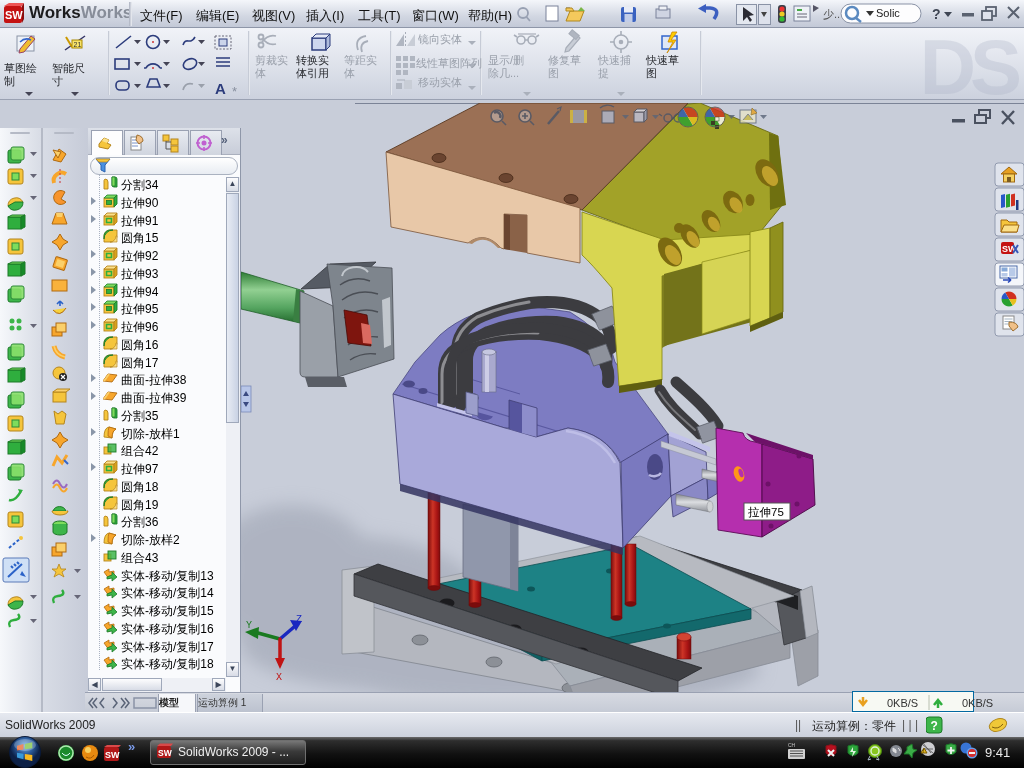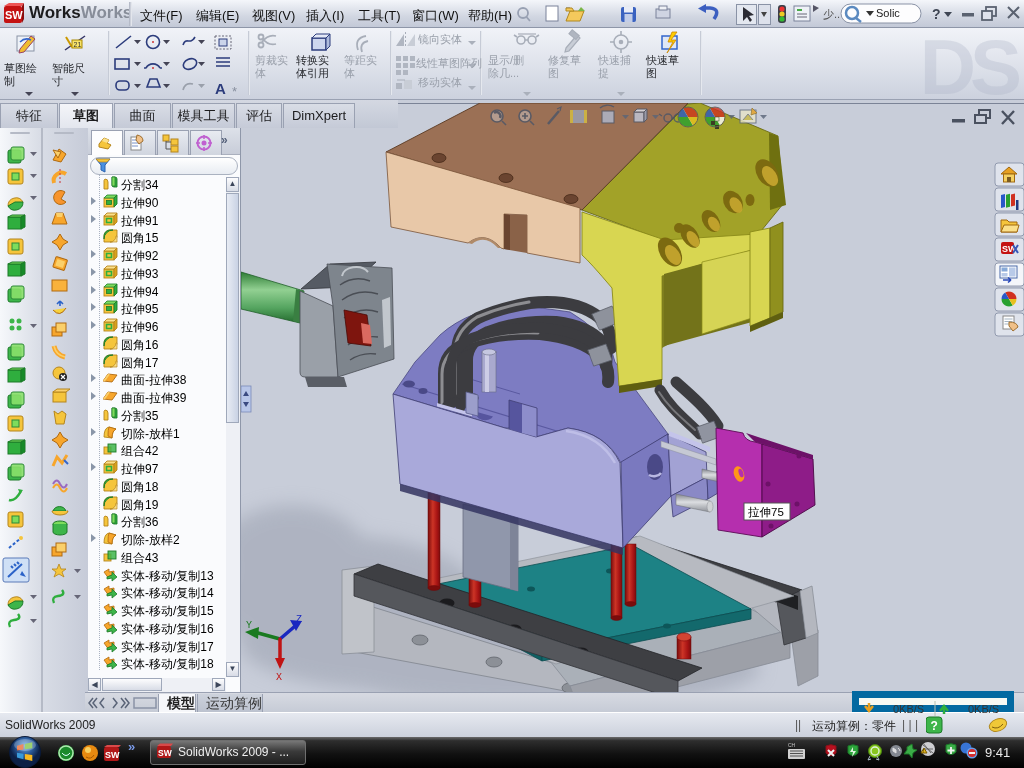--- a/index.html
+++ b/index.html
@@ -34,23 +34,23 @@
 .trow{position:relative;height:17.75px;white-space:nowrap}
 .trow .tx{font-size:12px;color:#000;position:absolute;left:33px;top:2px}
 .trow svg{position:absolute;left:15px;top:1px}
 .exp{position:absolute;left:3px;top:4px;width:0;height:0;border-left:5px solid #8a96a8;border-top:4px solid transparent;border-bottom:4px solid transparent}
 
 #vsc{left:138px;top:49px;width:14px;height:500px;background:#eef0f5}
 #hsc{left:0;top:550px;width:138px;height:14px;background:#eef0f5}
 .scb{background:linear-gradient(#fdfdfe,#d8dce6);border:1px solid #9fa8ba;font-size:8px;color:#3c465a;text-align:center;line-height:12px}
 
 #bottomtabs{left:85px;top:692px;width:939px;height:20px;background:linear-gradient(#d7dae2,#c6cbd6);border-top:1px solid #9aa1b2;z-index:28}
-.btab{top:1px;height:19px;font-size:14px;color:#222;text-align:right;line-height:18px;border:1px solid #9aa1b2;border-top:none}
-
-#netbox{left:852px;top:691px;width:162px;height:21px;background:#f7f9f3;border:7px solid #0369a1;z-index:40;font-size:11px;color:#333}
+.btab{top:1px;height:19px;font-size:10px;color:#222;text-align:left;line-height:18px;border:1px solid #9aa1b2;border-top:none}
+
+#netbox{left:852px;top:691px;width:122px;height:21px;background:#f7f9f3;border:1px solid #0369a1;z-index:40;font-size:11px;color:#333}
 
 #statusbar{left:0;top:712px;width:1024px;height:25px;background:linear-gradient(#e6e9f0,#ccd1dc);border-top:1px solid #fff;z-index:30;font-size:12px;color:#222}
 
 #taskbar{left:0;top:737px;width:1024px;height:31px;background:linear-gradient(#6a6a6a,#2e2e2e 12%,#111 55%,#000);z-index:30}
 .tbut{top:3px;height:25px;background:linear-gradient(#5c5c5c,#333 45%,#181818);border:1px solid #6f6f6f;border-radius:3px;color:#f0f0f0;font-size:12px;line-height:23px;white-space:nowrap;overflow:hidden}
 </style></head>
 <body>
 <div id="page">
 <svg id="scene" class="abs" style="left:241px;top:100px" width="783" height="612" viewBox="241 100 783 612" preserveAspectRatio="none">
 <defs>
@@ -598,28 +598,20 @@
  <div class="tbtxt abs" style="left:296px;top:26px;width:48px">转换实<br>体引用</div>
  <div class="tbtxt abs tbgray" style="left:344px;top:26px;width:40px">等距实<br>体</div>
  <div class="tbtxt abs tbgray" style="left:418px;top:5px;width:52px">镜向实体</div>
  <div class="tbtxt abs tbgray" style="left:416px;top:29px;width:78px;line-height:12px">线性草图阵列</div>
  <div class="tbtxt abs tbgray" style="left:418px;top:48px;width:52px">移动实体</div>
  <div class="tbtxt abs tbgray" style="left:488px;top:26px;width:52px">显示/删<br>除几...</div>
  <div class="tbtxt abs tbgray" style="left:548px;top:26px;width:44px">修复草<br>图</div>
  <div class="tbtxt abs tbgray" style="left:598px;top:26px;width:44px">快速捕<br>捉</div>
  <div class="tbtxt abs" style="left:646px;top:26px;width:46px">快速草<br>图</div>
 </div>
-<div id="tabstrip" class="abs">
- <div class="ctab abs" style="left:0;width:58px">特征</div>
- <div class="ctab act abs" style="left:59px;width:54px">草图</div>
- <div class="ctab abs" style="left:114px;width:57px">曲面</div>
- <div class="ctab abs" style="left:172px;width:63px">模具工具</div>
- <div class="ctab abs" style="left:236px;width:46px">评估</div>
- <div class="ctab abs" style="left:283px;width:72px">DimXpert</div>
-</div>
 <div id="lefttools" class="abs">
 <svg width="88" height="584">
  <defs>
   <g id="gc1">
             <rect x="0" y="3" width="13" height="13" rx="2" fill="#3db54a" stroke="#1d7a28"></rect>
             <rect x="3" y="0" width="13" height="13" rx="2" fill="#8ae06a" stroke="#2d8a38" fill-opacity="0.9"></rect>
           </g>
   <g id="gc2">
             <rect x="0" y="0" width="15" height="15" rx="2" fill="#f5c53c" stroke="#b5851c"></rect>
             <rect x="4" y="4" width="7" height="7" fill="#7ddc5c" stroke="#2d8a38"></rect>

